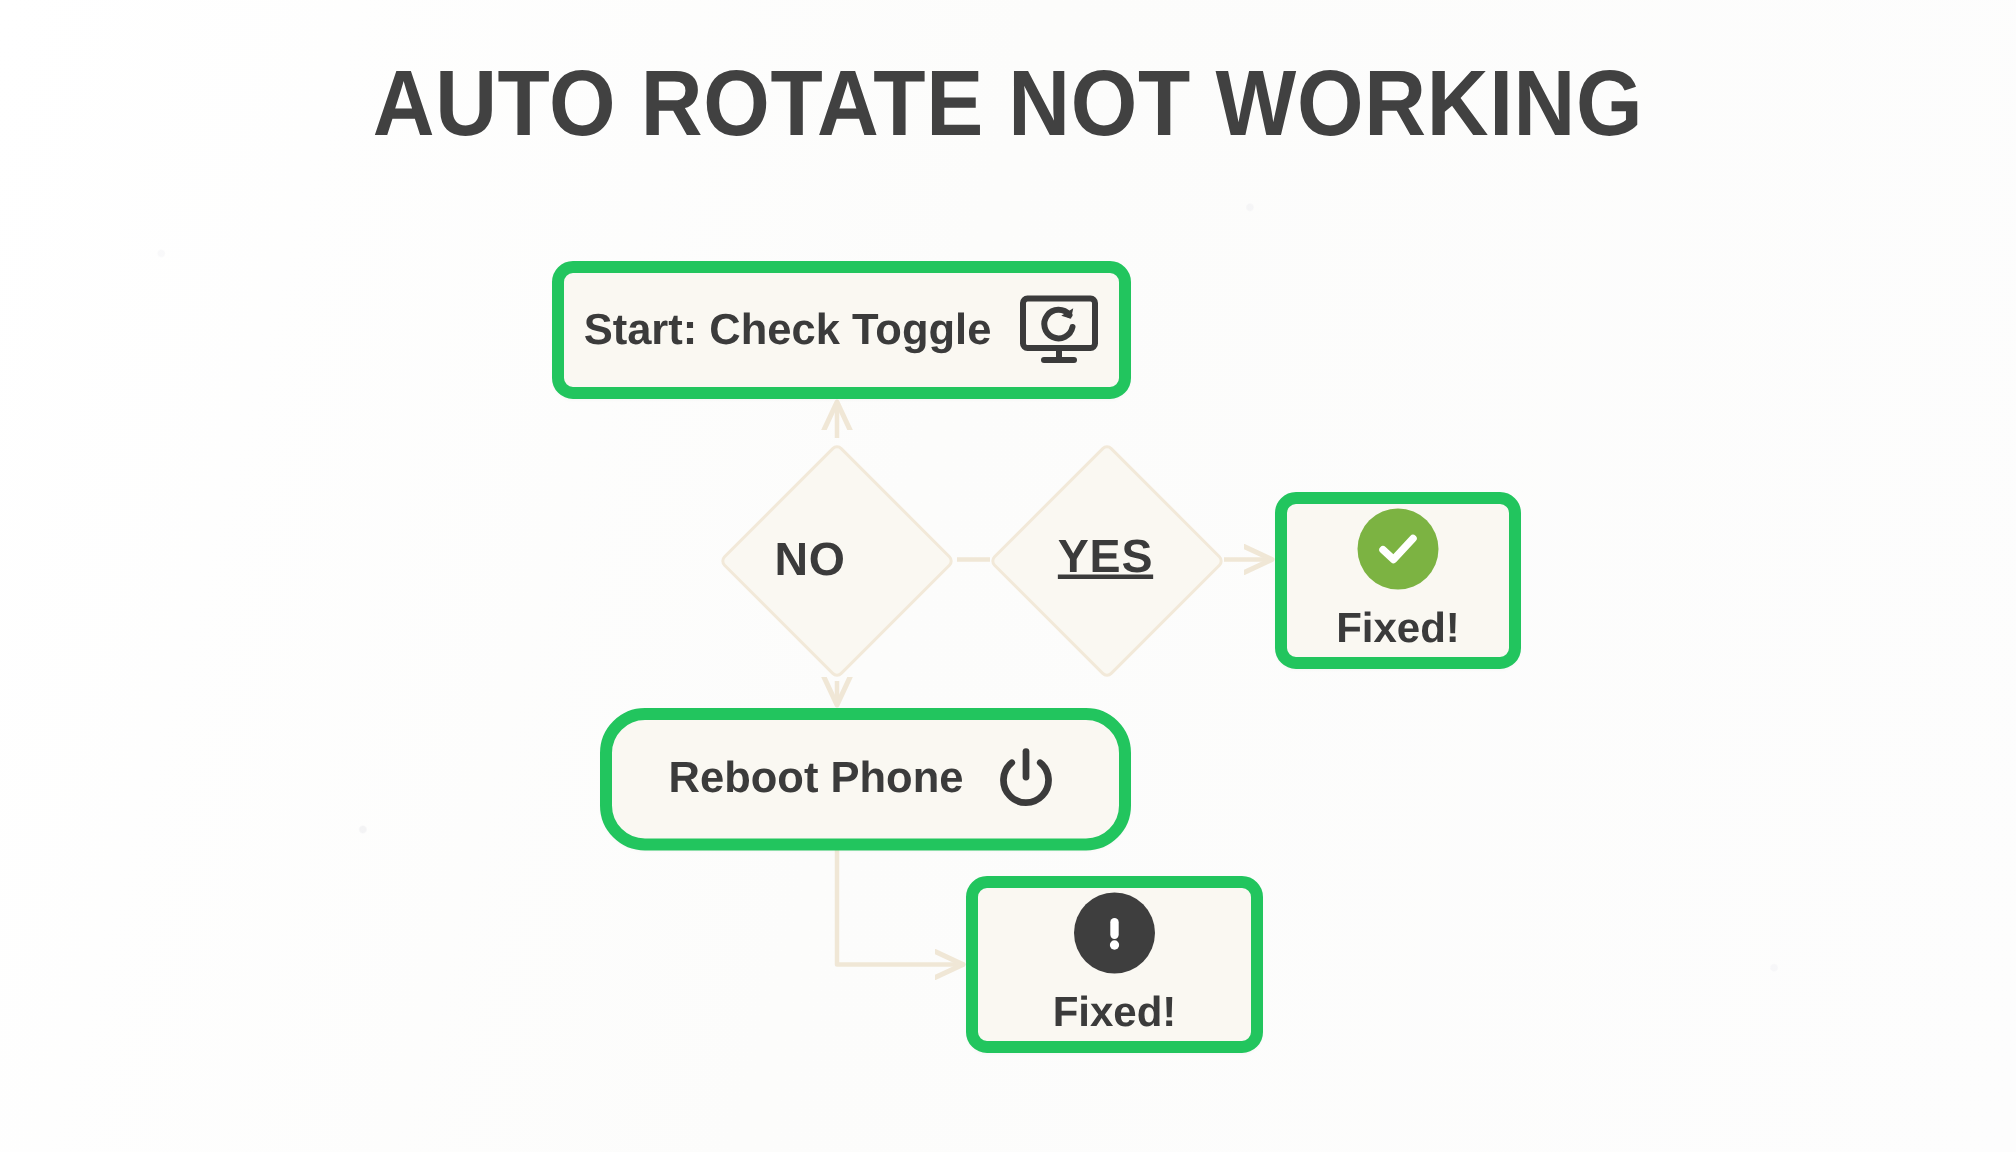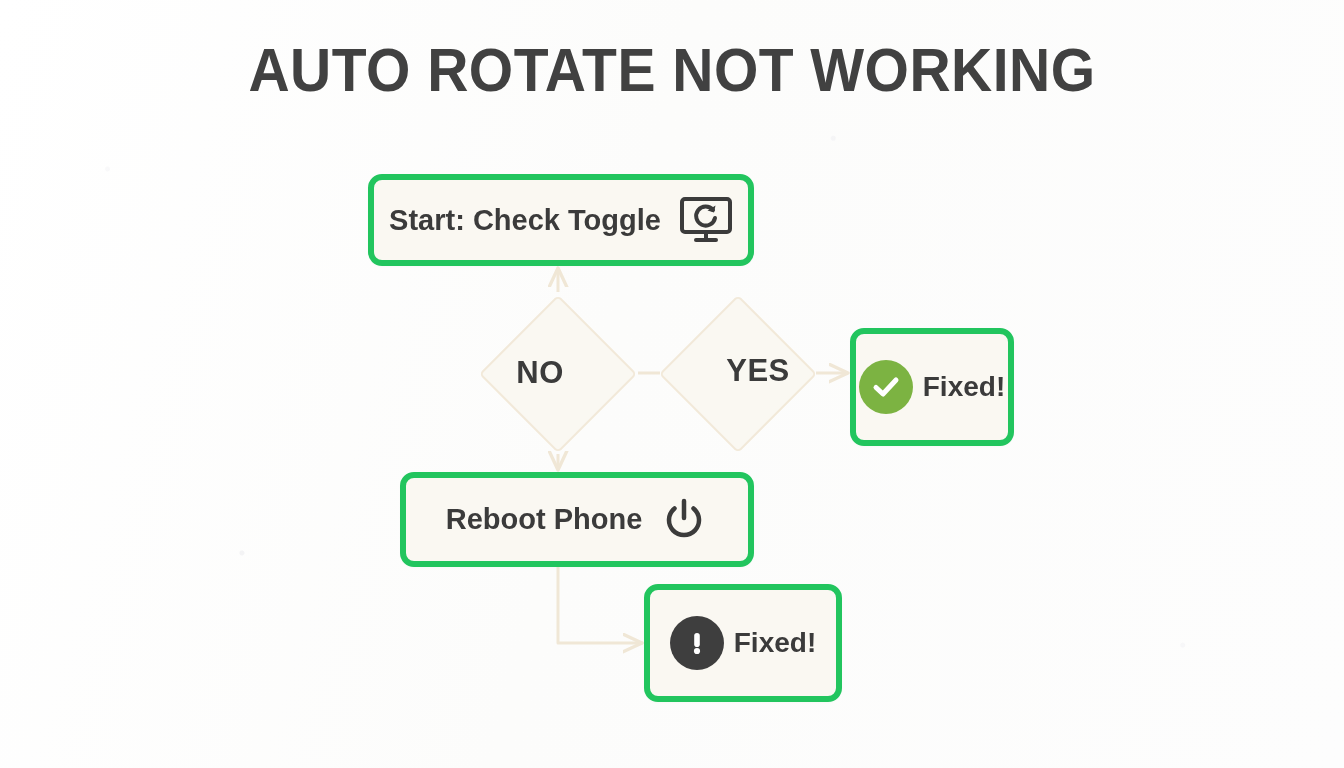--- a/index.html
+++ b/index.html
@@ -49,39 +49,39 @@
     left: 0;
     top: 0;
     width: 1344px;
     height: 768px;
   }
 
   .node {
     position: absolute;
     box-sizing: border-box;
     background: #faf8f2;
-    border: 6px solid #22c55e;
+    border: 8px solid #22c55e;
     border-radius: 14px;
     box-shadow: 0 1px 2px rgba(0,0,0,0.02);
   }
 
   .node-row {
     width: 100%;
     height: 100%;
     display: flex;
     align-items: center;
     justify-content: center;
     gap: 18px;
   }
 
   .node-stack {
     width: 100%;
     height: 100%;
     display: flex;
-    flex-direction: row;
+    flex-direction: column;
     align-items: center;
     justify-content: center;
     gap: 10px;
   }
 
   .node-label {
     font-size: 29px;
     font-weight: bold;
     color: #3b3b3b;
     white-space: nowrap;
@@ -98,20 +98,21 @@
     left: 368px;
     top: 174px;
     width: 386px;
     height: 92px;
   }
   #node-reboot {
     left: 400px;
     top: 472px;
     width: 354px;
     height: 95px;
+    border-radius: 30px;
   }
   #node-fixed-yes {
     left: 850px;
     top: 328px;
     width: 164px;
     height: 118px;
   }
   #node-fixed-no {
     left: 644px;
     top: 584px;
@@ -150,24 +151,25 @@
     width: 160px;
     height: 162px;
   }
   #diamond-yes {
     left: 682px;
     top: 318px;
     width: 112px;
     height: 112px;
   }
   #diamond-yes-text {
-    left: 679px;
+    left: 658px;
     top: 292px;
     width: 158px;
     height: 158px;
+    text-decoration: underline;
   }
 
   
   .badge {
     width: 54px;
     height: 54px;
     border-radius: 50%;
     display: flex;
     align-items: center;
     justify-content: center;

